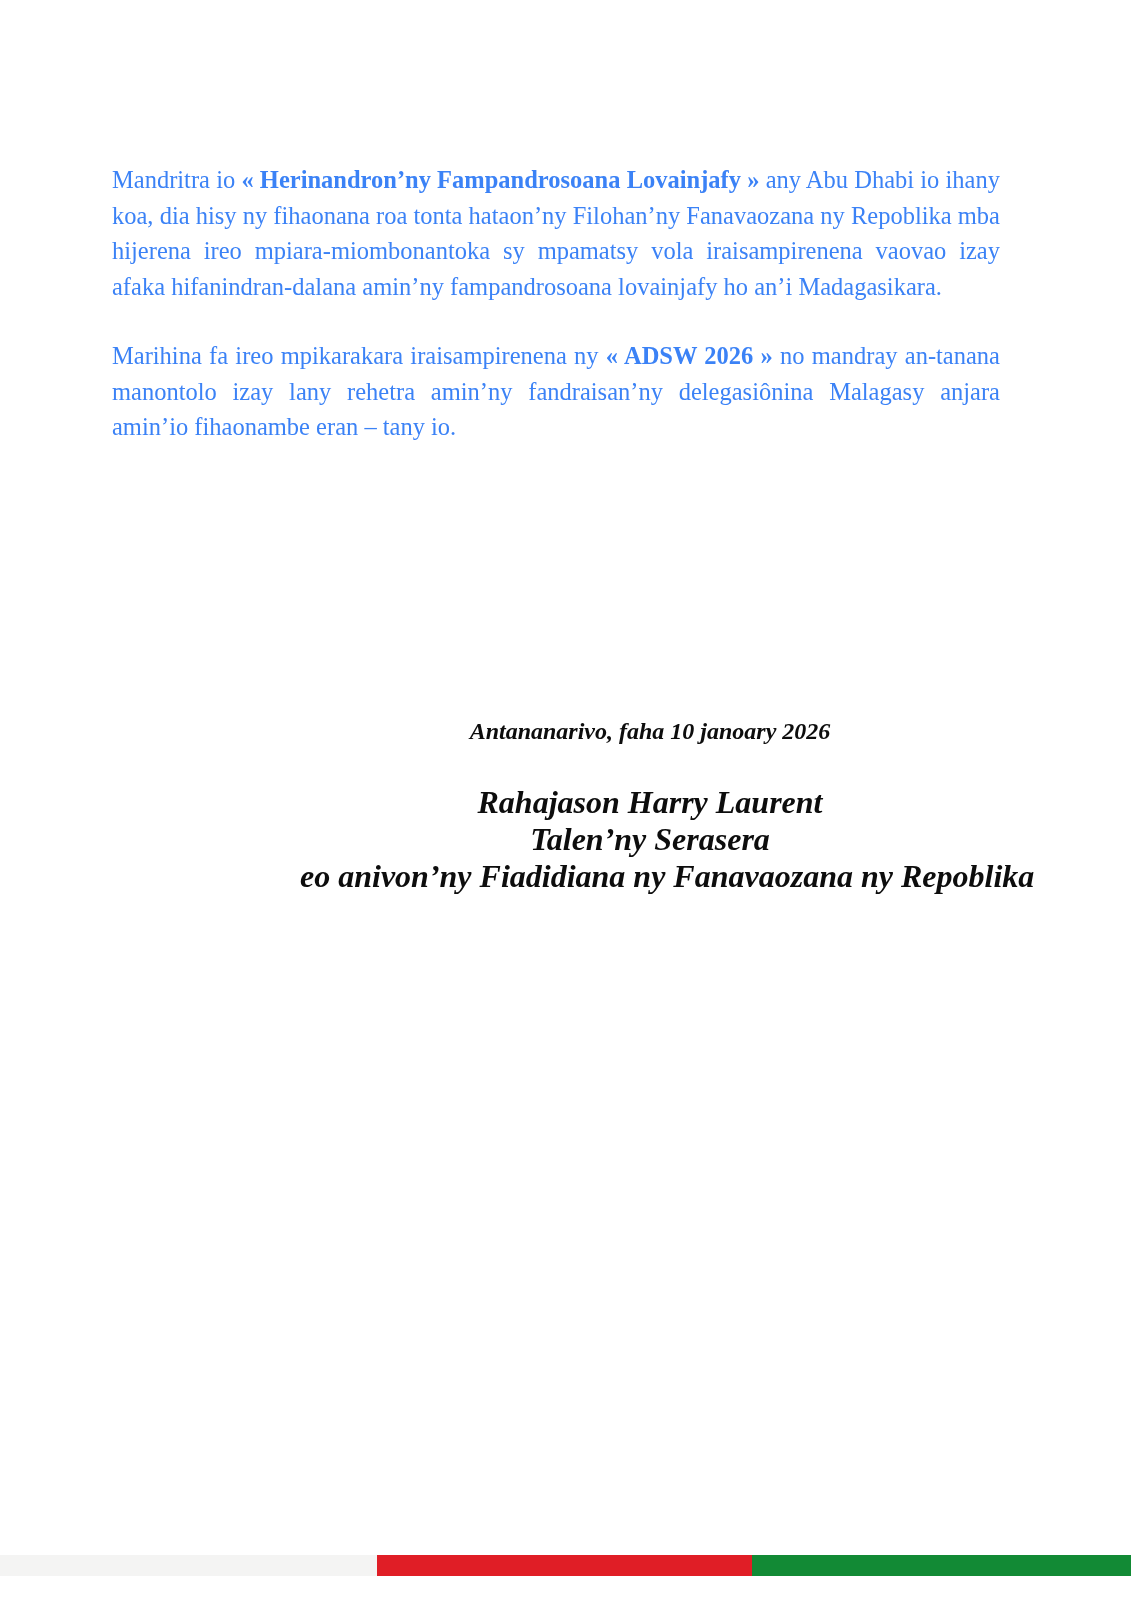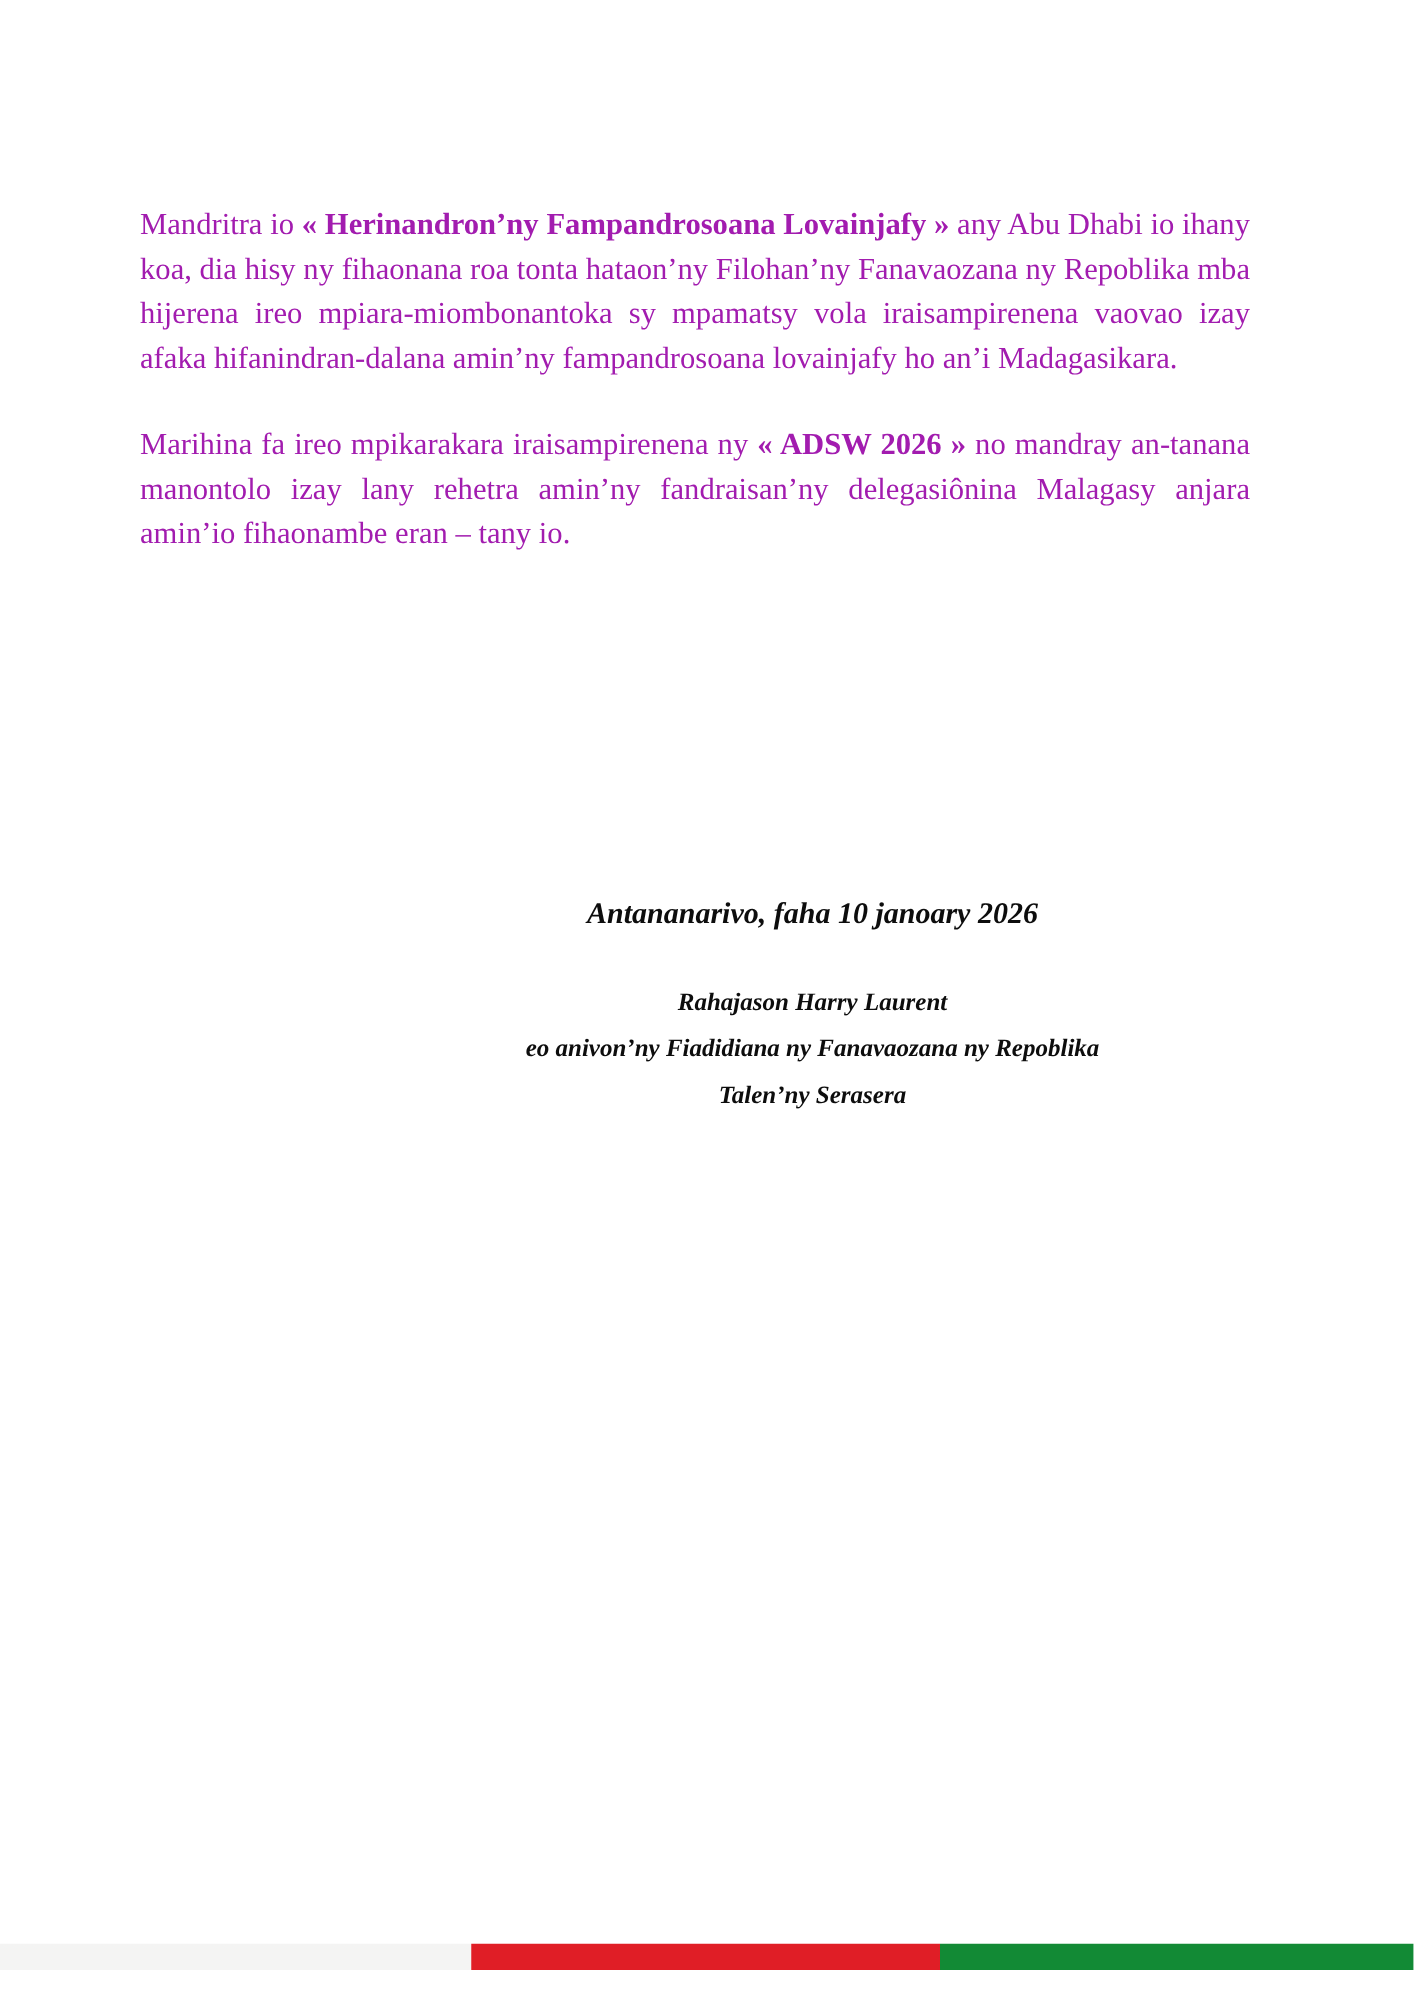--- a/index.html
+++ b/index.html
@@ -23,21 +23,21 @@
     left: 112px;
     top: 162px;
     width: 888px;
   }
   .para {
     margin: 0 0 34px 0;
     font-size: 24.5px;
     line-height: 35.5px;
     text-align: justify;
     text-justify: inter-word;
-    color: #a21caf;
+    color: #3b82f6;
     hyphens: none;
   }
   .para:last-child { margin-bottom: 4px; }
   .para b { font-weight: bold; }
 
   
   .sig-block {
     position: absolute;
     left: 300px;
     top: 714px;
@@ -46,21 +46,21 @@
   }
   .sig-date {
     font-size: 24px;
     line-height: 34px;
     font-weight: bold;
     font-style: italic;
     margin: 0;
   }
   .sig-gap { height: 36px; }
   .sig-line {
-    font-size: 20px;
+    font-size: 32px;
     line-height: 37px;
     font-weight: bold;
     font-style: italic;
     margin: 0;
     white-space: nowrap;
   }
 
   
   .footer-bar {
     position: absolute;
@@ -81,22 +81,22 @@
 
   <div class="body-block">
     <p class="para"><span>Mandritra io </span><b>« Herinandron’ny Fampandrosoana Lovainjafy »</b><span> any Abu Dhabi io ihany koa, dia hisy ny fihaonana roa tonta hataon’ny Filohan’ny Fanavaozana ny Repoblika mba hijerena ireo mpiara-miombonantoka sy mpamatsy vola iraisampirenena vaovao izay afaka hifanindran-dalana amin’ny fampandrosoana lovainjafy ho an’i Madagasikara.</span></p>
     <p class="para"><span>Marihina fa ireo mpikarakara iraisampirenena ny </span><b>« ADSW 2026 »</b><span> no mandray an-tanana manontolo izay lany rehetra amin’ny fandraisan’ny delegasiônina Malagasy anjara amin’io fihaonambe eran – tany io.</span></p>
   </div>
 
   <div class="sig-block">
     <p class="sig-date">Antananarivo, faha 10 janoary 2026</p>
     <div class="sig-gap"></div>
     <p class="sig-line">Rahajason Harry Laurent</p>
+    <p class="sig-line">Talen’ny Serasera</p>
     <p class="sig-line">eo anivon’ny Fiadidiana ny Fanavaozana ny Repoblika</p>
-    <p class="sig-line">Talen’ny Serasera</p>
   </div>
 
   <div class="footer-bar">
     <div class="bar-seg-neutral" style="background: rgb(244, 244, 243);"></div>
     <div class="bar-seg-red" style="background: rgb(224, 30, 38);"></div>
     <div class="bar-seg-green" style="background: rgb(18, 138, 53);"></div>
   </div>
 
 </div>
 

